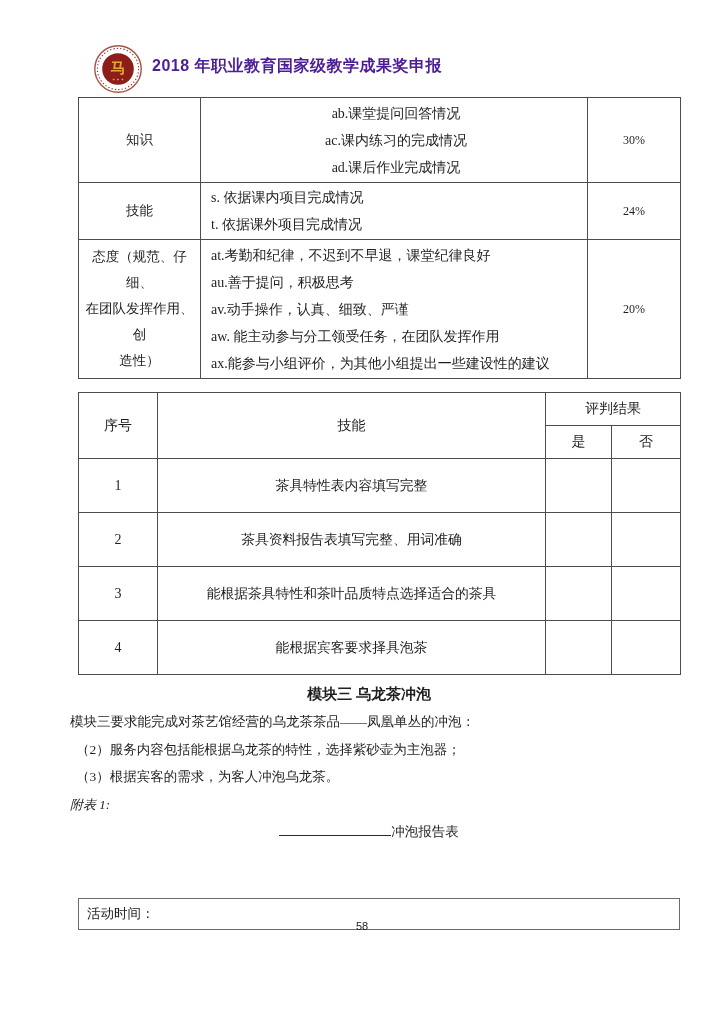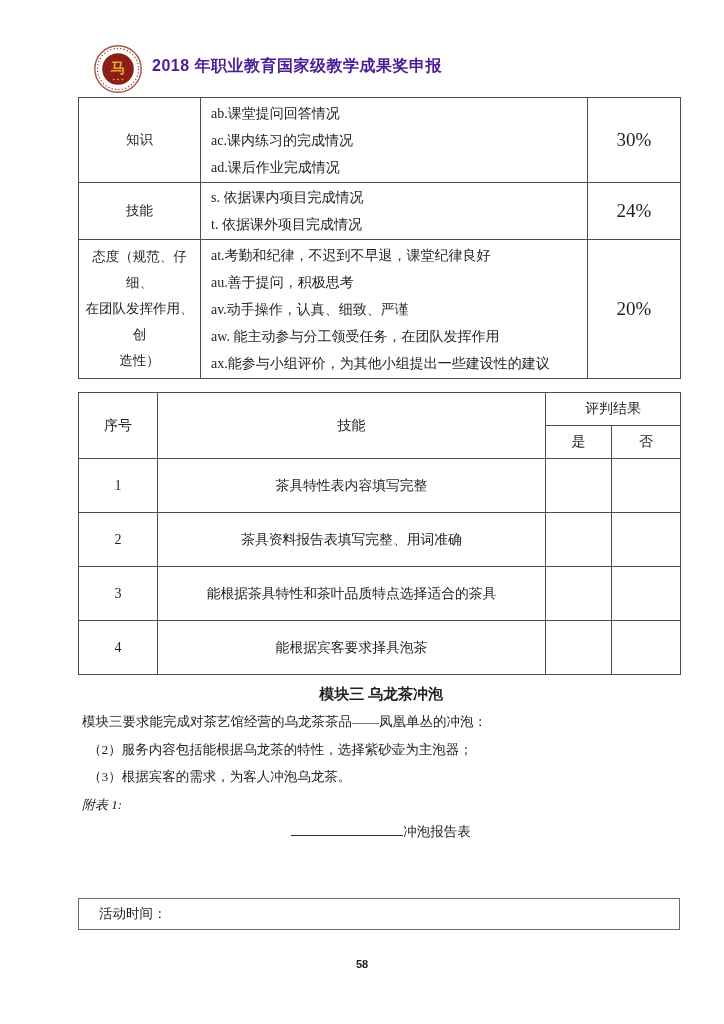--- a/index.html
+++ b/index.html
@@ -17,48 +17,48 @@
   }
   
   table{border-collapse:collapse;table-layout:fixed;}
   td,th{border:1px solid #4d4d4d;font-weight:normal;vertical-align:middle;
         font-size:14px;color:#1f1f1f;overflow:hidden;}
   
   .t1{position:absolute;left:78px;top:97px;width:602px;}
   .t1 .cat{text-align:center;font-size:13.5px;line-height:26px;padding:0 3px;}
   .t1 .items{padding:0 6px 0 10px;text-align:left;}
   .t1 .items div{line-height:27px;white-space:nowrap;}
-  .t1 .pct{text-align:center;font-size:19px;}
-  .t1 .r-know td{height:82px;}
+  .t1 .pct{text-align:center;font-size:12px;}
+  .t1 .r-know td{height:82px;text-align:center;}
   .t1 .r-skill td{height:54px;}
   .t1 .r-att td{height:136px;}
   
   .t2{position:absolute;left:78px;top:392px;width:602px;}
   .t2 td{text-align:center;font-size:14px;}
   .t2 .hr1 td{height:30px;}
   .t2 .hr2 td{height:30px;}
   .t2 .br td{height:51px;}
   .t2 .skill{font-size:13.8px;}
   
-  .module{position:absolute;left:80px;top:682px;width:602px;font-size:13.5px;}
+  .module{position:absolute;left:68px;top:682px;width:602px;font-size:13.5px;}
   .mod-title{text-align:center;font-weight:bold;font-size:15px;height:26px;line-height:24px;}
   .desc-heading{height:30px;line-height:32px;padding-left:10px;font-size:13.8px;}
   .desc-intro{height:28px;line-height:28px;padding-left:2px;}
   .desc-item{height:27px;line-height:27px;padding-left:8px;}
   .appendix{height:28px;line-height:30px;padding-left:2px;font-size:13px;font-style:italic;}
   .report-line{height:28px;line-height:28px;text-align:center;font-size:13.5px;}
   .blank-underline{display:inline-block;width:112px;border-bottom:1px solid #2a2a2a;height:14px;vertical-align:baseline;}
   
   .t3{position:absolute;left:78px;top:898px;width:602px;}
-  .t3 td{height:28px;border:1px solid #6b6b6b;text-align:left;padding-left:20px;font-size:13.5px;}
+  .t3 td{height:28px;border:1px solid #6b6b6b;text-align:left;padding-left:8px;font-size:13.5px;}
   
   .page-num{
-    position:absolute;left:0;top:958px;width:724px;text-align:center;
+    position:absolute;left:0;top:920px;width:724px;text-align:center;
     font-family:"Liberation Sans","DejaVu Sans",sans-serif;
-    font-size:11px;font-weight:700;color:#222;
+    font-size:11px;font-weight:400;color:#222;
   }
 </style>
 </head>
 <body>
 
 <div class="page">
 
   <svg class="logo" viewBox="0 0 50 50">
     <circle cx="25" cy="25" r="23.2" fill="#ffffff" stroke="#a25648" stroke-width="1.4"></circle>
     <circle cx="25" cy="25" r="20.6" fill="none" stroke="#93322a" stroke-width="1.1" stroke-dasharray="1.3 2.1"></circle>

